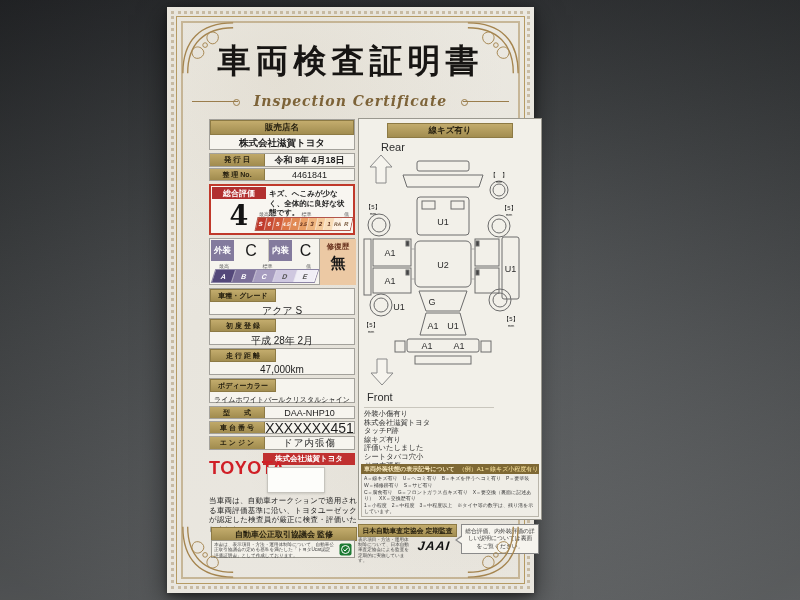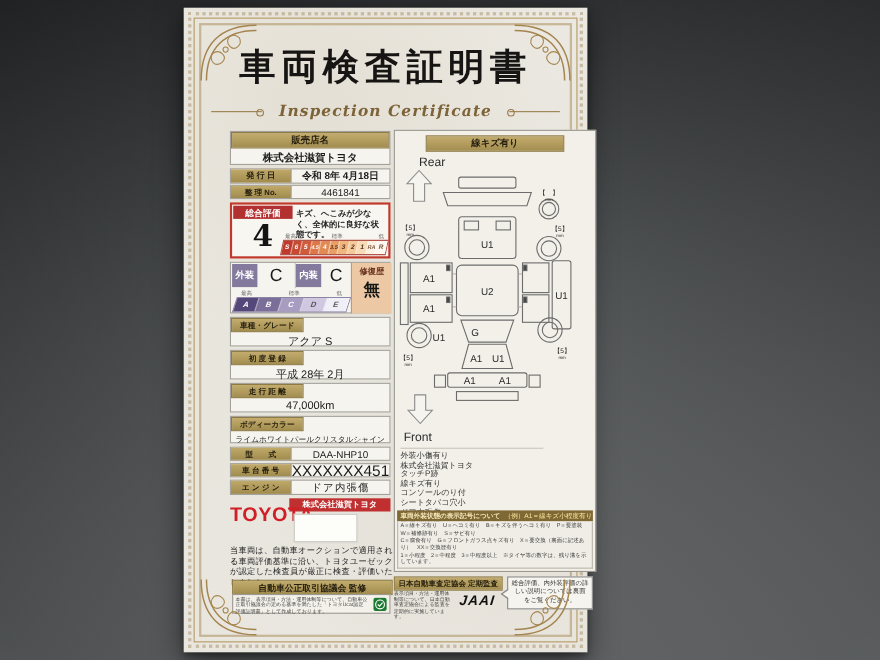--- a/index.html
+++ b/index.html
@@ -262,21 +262,21 @@
         <text x="150" y="184" font-size="6">【5】</text>
         <text x="150" y="189.5" font-size="4">mm</text>
       </g>
     </svg>
 
     <div class="abs notes" style="left:5px;top:288px;width:130px;font-size:7.3px;line-height:8.6px;color:#333;border-top:1px solid #c9c6bd;padding-top:2px;">
       <div>外装小傷有り</div>
       <div>株式会社滋賀トヨタ</div>
       <div>タッチP跡</div>
       <div>線キズ有り</div>
-      <div>コンソールのり付</div>
+      <div>評価いたしました</div>
       <div>シートタバコ穴小</div>
       <div>ドア内張傷</div>
       <div>荷室内張傷</div>
       <div>ハンドル傷</div>
     </div>
 
     <div class="abs" style="left:2px;bottom:2px;width:178px;">
       <div style="height:10px;background:#7e6834;color:#f6e7bb;font-size:6px;font-weight:700;display:flex;align-items:center;padding:0 3px;white-space:nowrap;overflow:hidden;">
         <span>車両外装状態の表示記号について</span>
         <span style="margin-left:4px;color:#ffe9a2;font-weight:400;">（例）A1＝線キズ小程度有り</span>

